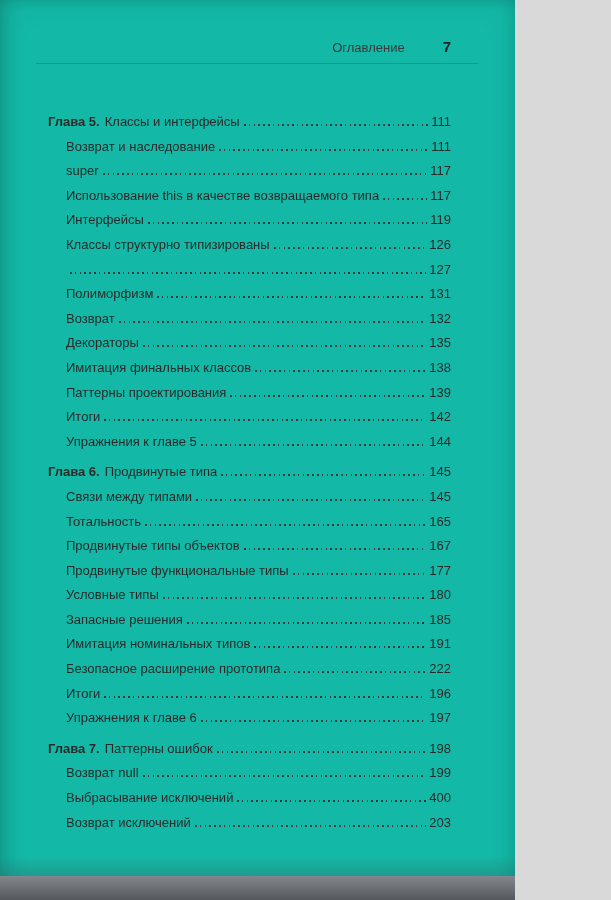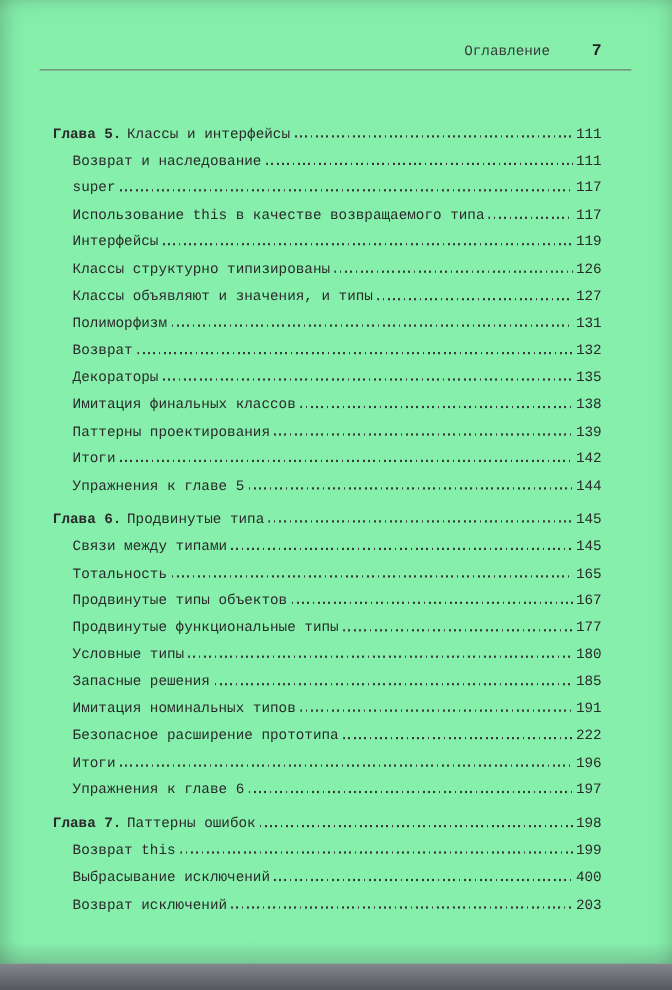--- a/index.html
+++ b/index.html
@@ -1,22 +1,22 @@
 <!DOCTYPE html>
 <html><head>
 <meta charset="utf-8">
 <style>
   html, body { margin: 0; padding: 0; background: #d9d9d9; }
   .scan {
     position: relative;
-    width: 611px;
+    width: 515px;
     height: 900px;
-    background: #86efac;
+    background: #14b8a6;
     overflow: hidden;
-    font-family: Liberation Mono, monospace;
+    font-family: Liberation Sans, sans-serif;
     color: #2a2a2a;
     box-shadow:
       inset 0 0 34px rgba(0,0,0,0.06),
       inset 14px 0 20px -12px rgba(0,0,0,0.20),
       inset -12px 0 16px -12px rgba(0,0,0,0.14),
       inset 0 10px 14px -10px rgba(0,0,0,0.10);
   }
   .page {
     position: relative;
     padding: 38px 64px 0 48px;
@@ -113,21 +113,20 @@
     <span class="pagenum">119</span>
   </div>
 
   <div class="row entry">
     <span class="title">Классы структурно типизированы</span>
     <span class="leader"></span>
     <span class="pagenum">126</span>
   </div>
 
   <div class="row entry">
-    <span class="title">Классы объявляют и значения, и типы</span>
     <span class="leader"></span>
     <span class="pagenum">127</span>
   </div>
 
   <div class="row entry">
     <span class="title">Полиморфизм</span>
     <span class="leader"></span>
     <span class="pagenum">131</span>
   </div>
 
@@ -241,21 +240,21 @@
 
   <section class="toc-section">
     <div class="row chapter">
       <span class="chapter-label">Глава 7.</span>
       <span class="title">Паттерны ошибок</span>
       <span class="leader"></span>
       <span class="pagenum">198</span>
     </div>
     <div class="entries">
   <div class="row entry">
-    <span class="title">Возврат this</span>
+    <span class="title">Возврат null</span>
     <span class="leader"></span>
     <span class="pagenum">199</span>
   </div>
 
   <div class="row entry">
     <span class="title">Выбрасывание исключений</span>
     <span class="leader"></span>
     <span class="pagenum">400</span>
   </div>
 

